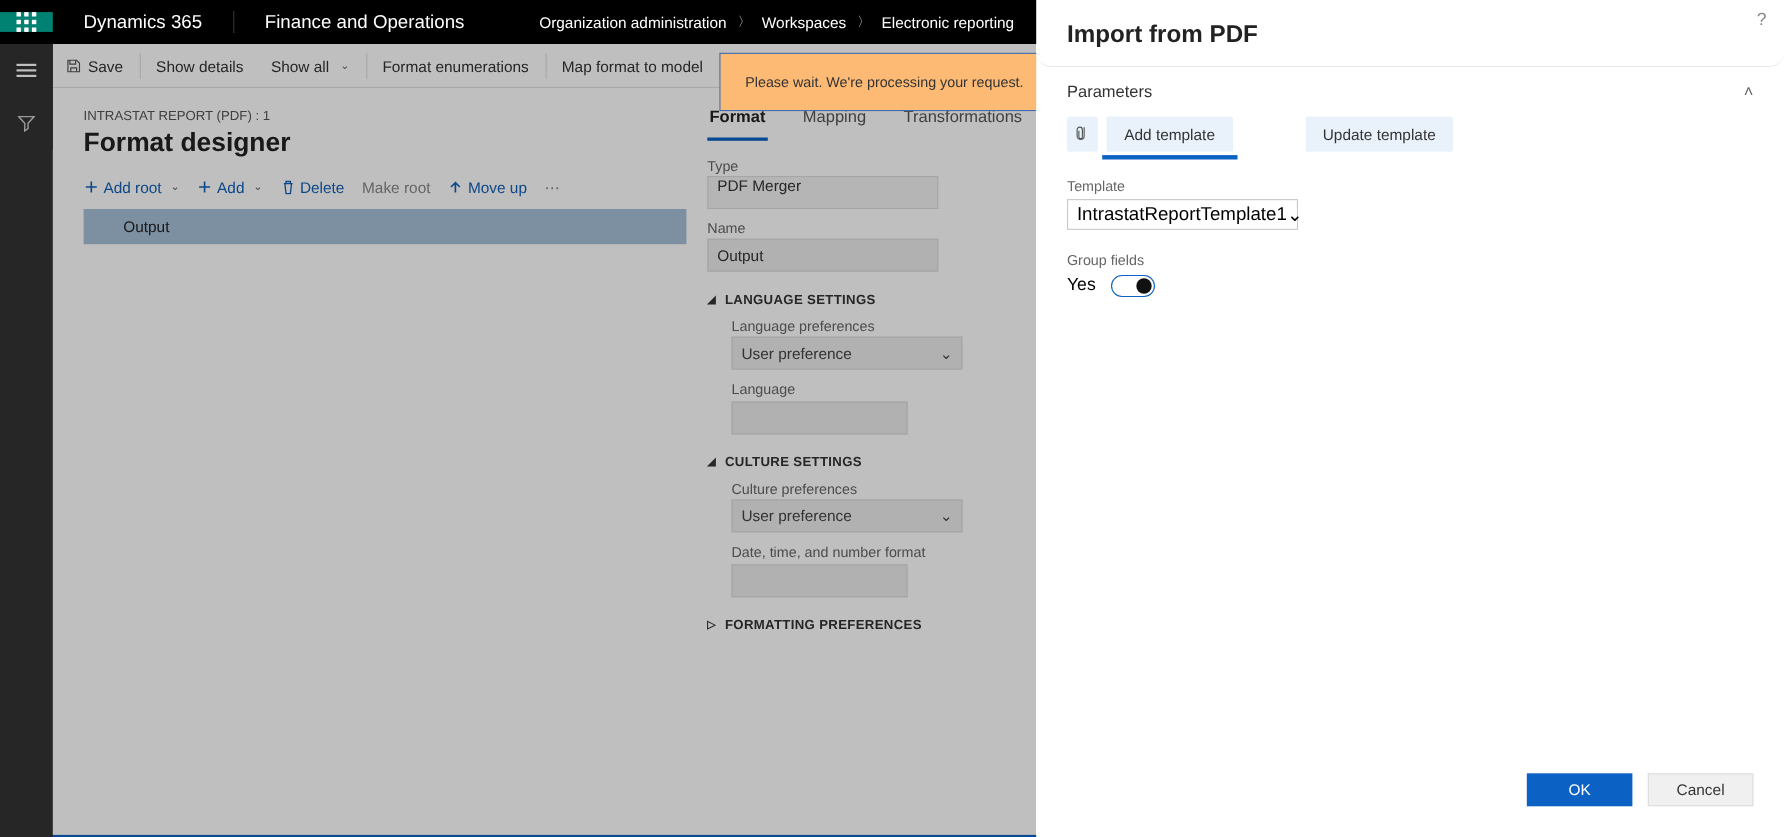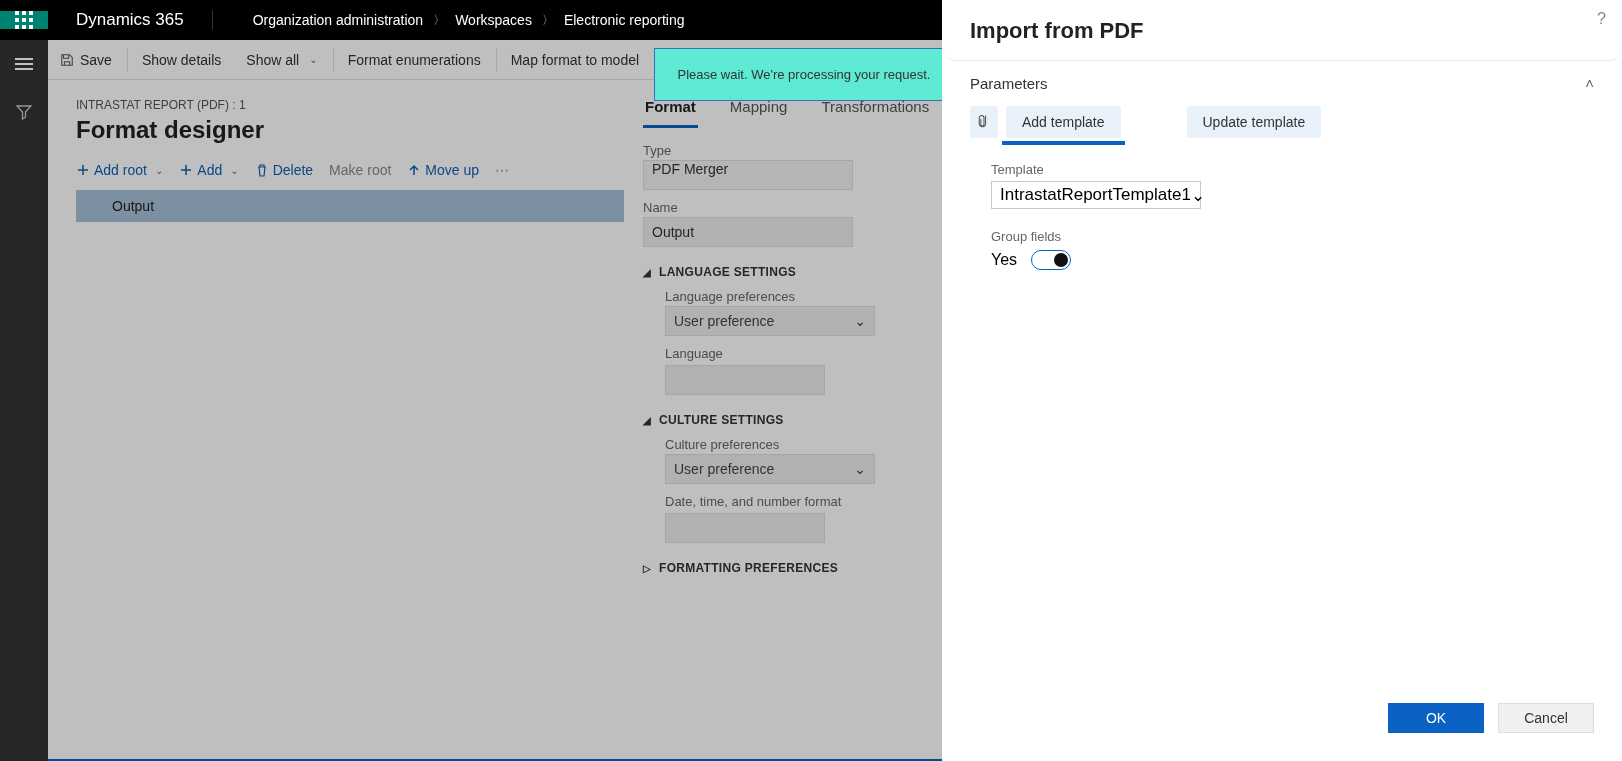--- a/index.html
+++ b/index.html
@@ -59,37 +59,37 @@
   .f-input.ro { background:#f2f2f2; }
   .f-select { width:210px; height:30px; background:#ececec; border:1px solid #dcdcdc; display:flex; align-items:center; justify-content:space-between; padding:0 8px; font-size:14px; }
   .section-hdr { display:flex; align-items:center; gap:8px; margin-top:18px; font-size:12px; font-weight:600; letter-spacing:0.3px; color:#333; }
   .section-hdr .tri { font-size:10px; }
   .empty-input { width:160px; height:30px; background:#ececec; border:1px solid #dcdcdc; margin-top:4px; }
 
   
   .scrim { position:absolute; left:0; top:40px; width:942px; bottom:0; background:rgba(0,0,0,0.25); z-index:10; pointer-events:none; }
 
   
-  .waitbox { position:absolute; top:48px; left:654px; width:300px; background:#5eead4; border:1px solid #3a6fb7; padding:18px 12px; font-size:13px; color:#333; text-align:center; z-index:20; }
+  .waitbox { position:absolute; top:48px; left:654px; width:300px; background:#fdba74; border:1px solid #3a6fb7; padding:18px 12px; font-size:13px; color:#333; text-align:center; z-index:20; }
 
   
   .panel { position:absolute; right:0; top:0; bottom:0; width:680px; background:#fff; z-index:30; display:flex; flex-direction:column; }
   .panel-title { font-size:22px; font-weight:600; padding:18px 28px 16px 28px; color:#222; border-bottom:1px solid #eaeaea;border-radius:14px; }
   .help-icon { position:absolute; right:16px; top:10px; color:#888; font-size:16px; }
 
   .panel-section-hdr { display:flex; align-items:center; justify-content:space-between; padding:14px 28px; font-size:15px; color:#333; }
   .panel-section-hdr .caret { color:#666; }
 
   .pill-row { display:flex; gap:8px; padding:0 28px 6px 28px; align-items:flex-start; }
   .attach-btn { width:28px; height:32px; background:#e9f2fb; display:flex; align-items:center; justify-content:center; border-radius:2px; }
   .attach-btn svg { width:14px; height:16px; }
   .pill-group { position:relative; }
   .pill { height:32px; padding:0 16px; background:#e9f2fb; color:#333; font-size:14px; display:flex; align-items:center; border-radius:2px; cursor:pointer; }
 
-  .panel-body { padding: 18px 28px; flex:1;margin-left:21px; }
+  .panel-body { padding: 18px 28px; flex:1; }
   .pb-label { font-size:13px; color:#666; margin-bottom:4px; }
   .pb-select { width:210px; height:28px; border:1px solid #c8c8c8; display:flex; align-items:center; justify-content:space-between; padding:0 8px; font-size:17px; background:#fff; }
   .pb-group { margin-top:20px; }
   .toggle-row { display:flex; align-items:center; gap:14px; margin-top:6px; }
   .toggle { width:40px; height:20px; border:1px solid #0b62c4; border-radius:10px; background:#fff; position:relative; }
   .toggle .knob { position:absolute; right:2px; top:2px; width:14px; height:14px; border-radius:50%; background:#111; }
 
   .panel-footer { display:flex; justify-content:flex-end; gap:14px; padding:14px 28px 28px 28px; }
   .btn-primary { width:96px; height:30px; background:#0b62c4; color:#fff; font-size:14px; border:none; cursor:pointer; }
   .btn-secondary { width:96px; height:30px; background:#f0f0f0; color:#333; font-size:14px; border:1px solid #ddd; cursor:pointer; }
@@ -110,20 +110,21 @@
           <span></span>
           <span></span>
           <span></span>
           <span></span>
           <span></span>
           <span></span>
           <span></span>
         </div>
     </div>
     <div class="brand1">Dynamics 365</div>
+    <div class="brand2">Finance and Operations</div>
     <div class="breadcrumb">
       <span>Organization administration</span>
       <span class="chev">〉</span>
       <span>Workspaces</span>
       <span class="chev">〉</span>
       <span>Electronic reporting</span>
     </div>
   </div>
 
   <div class="leftnav">

